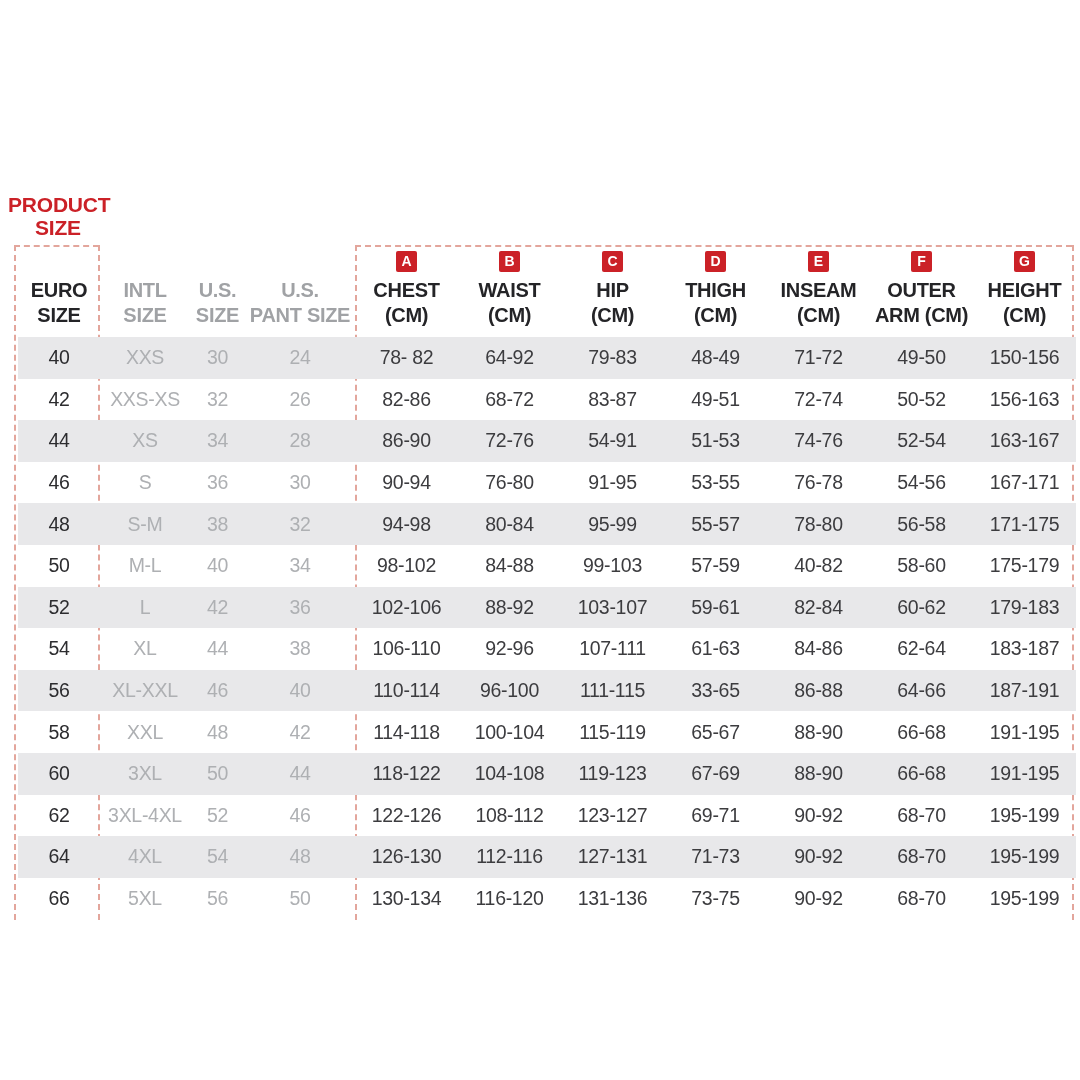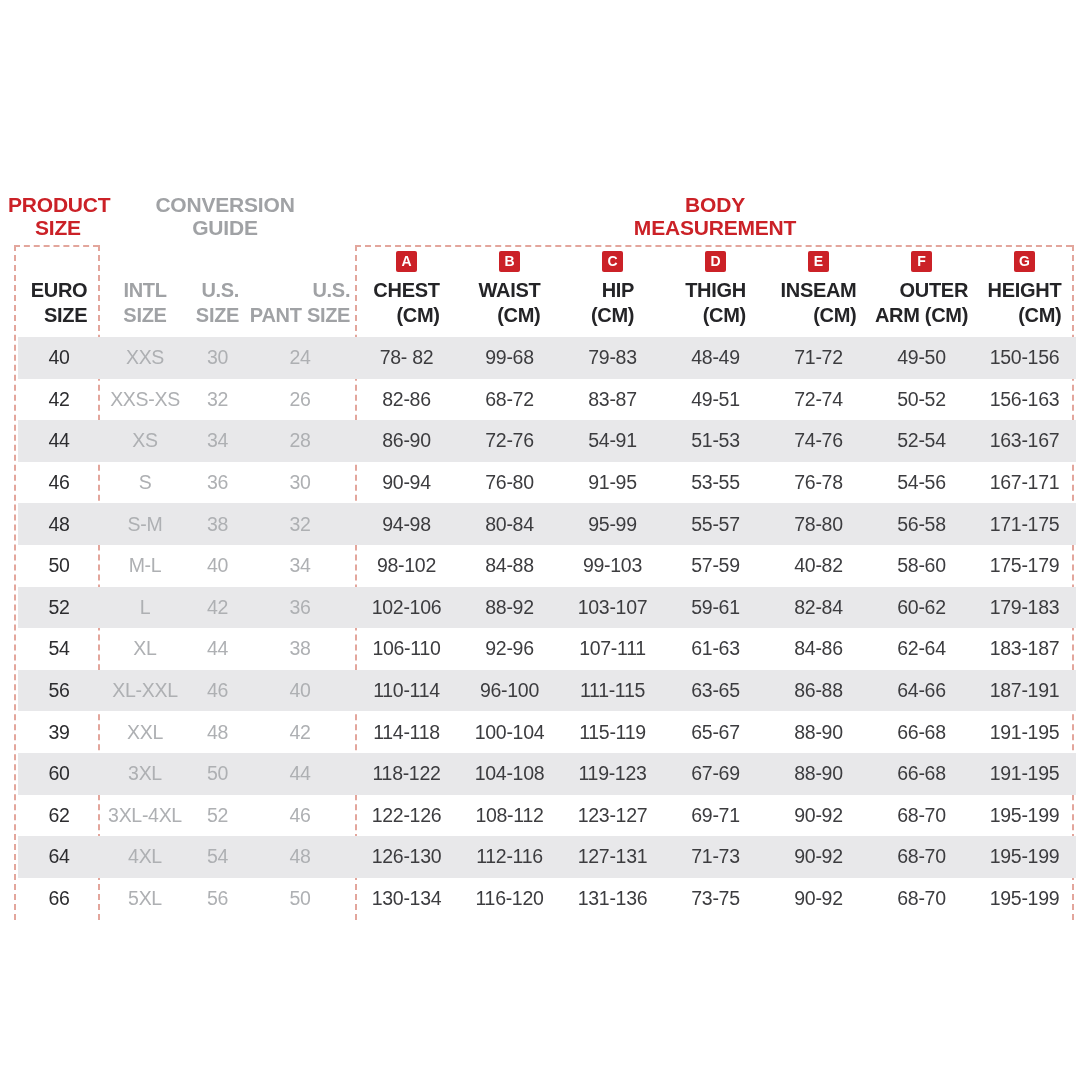--- a/index.html
+++ b/index.html
@@ -41,21 +41,21 @@
     display:flex;flex-direction:column;align-items:center;
     padding-top:5px;
   }
   .badge-slot{height:27px;display:flex;align-items:flex-start;justify-content:center;}
   .badge{
     width:21px;height:21px;background:var(--red);color:#ffffff;
     font-weight:bold;font-size:14px;line-height:21px;text-align:center;
     border-radius:2px;display:inline-block;
   }
   .h-label{
-    text-align:right;font-weight:bold;font-size:20px;line-height:25px;
+    text-align:center;font-weight:bold;font-size:20px;line-height:25px;
     letter-spacing:-0.3px;color:var(--dark-head);
   }
   .h-label.gray{color:var(--gray-head);}
   .h-line{display:block;}
 
   #rows{position:absolute;left:18px;top:319px;}
   .data-row{height:41.6px;}
   .data-row.band{background:var(--band);}
   .cell{
     display:flex;align-items:center;justify-content:center;
@@ -67,28 +67,20 @@
 </style>
 </head>
 <body>
 
 <div class="stage">
 
   <div class="sec-title t-red" id="title-product">
     <span class="line">PRODUCT</span>
     <span class="line">SIZE</span>
   </div>
-  <div class="sec-title t-gray" id="title-conversion">
-    <span class="line">CONVERSION</span>
-    <span class="line">GUIDE</span>
-  </div>
-  <div class="sec-title t-red" id="title-body">
-    <span class="line">BODY</span>
-    <span class="line">MEASUREMENT</span>
-  </div>
 
   <div class="dash dash-h" style="left:14px;top:227px;width:85px;"></div>
   <div class="dash dash-v" style="left:14px;top:227px;height:675px;"></div>
   <div class="dash dash-v" style="left:98px;top:227px;height:675px;"></div>
   <div class="dash dash-h" style="left:355px;top:227px;width:717px;"></div>
   <div class="dash dash-v" style="left:355px;top:227px;height:675px;"></div>
   <div class="dash dash-v" style="left:1072px;top:227px;height:675px;"></div>
 
   <div class="grid-row" id="header-row">
       <div class="h-cell">
@@ -184,21 +176,21 @@
       </div>
     </div>
 
   <div id="rows">
       <div class="grid-row data-row band">
         <div class="cell euro">40</div>
         <div class="cell gray">XXS</div>
         <div class="cell gray">30</div>
         <div class="cell gray">24</div>
         <div class="cell">78- 82</div>
-        <div class="cell">99-68</div>
+        <div class="cell">64-92</div>
         <div class="cell">79-83</div>
         <div class="cell">48-49</div>
         <div class="cell">71-72</div>
         <div class="cell">49-50</div>
         <div class="cell">150-156</div>
       </div>
       <div class="grid-row data-row">
         <div class="cell euro">42</div>
         <div class="cell gray">XXS-XS</div>
         <div class="cell gray">32</div>
@@ -290,27 +282,27 @@
         <div class="cell">183-187</div>
       </div>
       <div class="grid-row data-row band">
         <div class="cell euro">56</div>
         <div class="cell gray">XL-XXL</div>
         <div class="cell gray">46</div>
         <div class="cell gray">40</div>
         <div class="cell">110-114</div>
         <div class="cell">96-100</div>
         <div class="cell">111-115</div>
-        <div class="cell">63-65</div>
+        <div class="cell">33-65</div>
         <div class="cell">86-88</div>
         <div class="cell">64-66</div>
         <div class="cell">187-191</div>
       </div>
       <div class="grid-row data-row">
-        <div class="cell euro">39</div>
+        <div class="cell euro">58</div>
         <div class="cell gray">XXL</div>
         <div class="cell gray">48</div>
         <div class="cell gray">42</div>
         <div class="cell">114-118</div>
         <div class="cell">100-104</div>
         <div class="cell">115-119</div>
         <div class="cell">65-67</div>
         <div class="cell">88-90</div>
         <div class="cell">66-68</div>
         <div class="cell">191-195</div>

